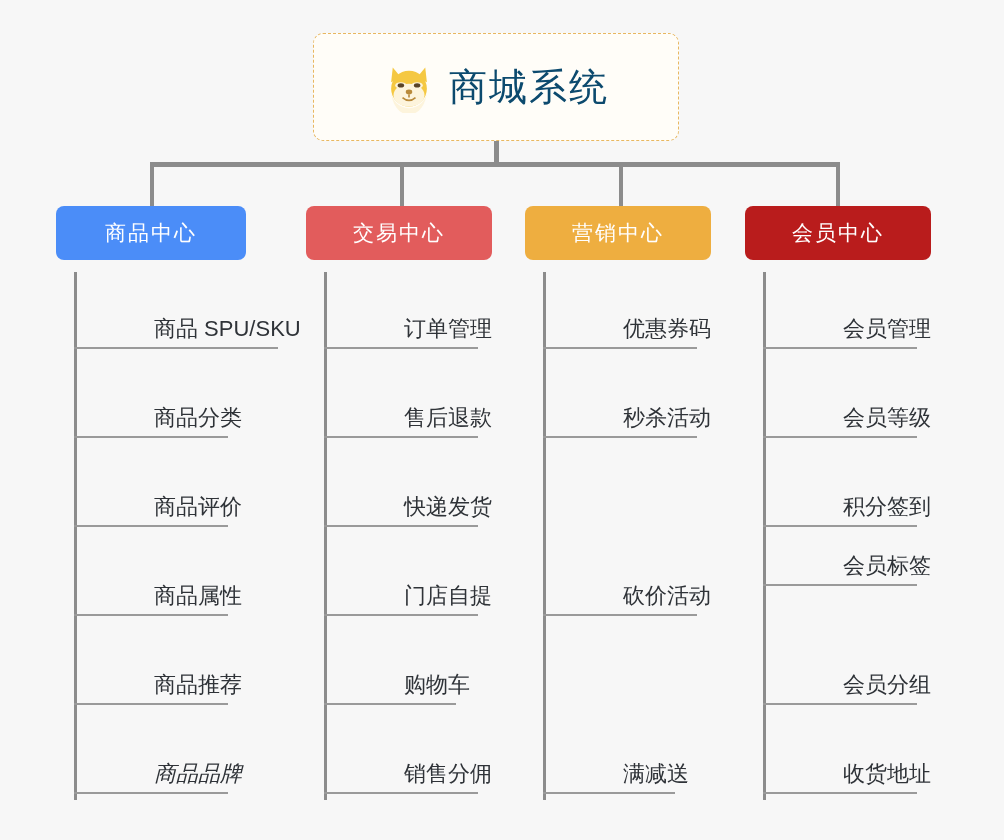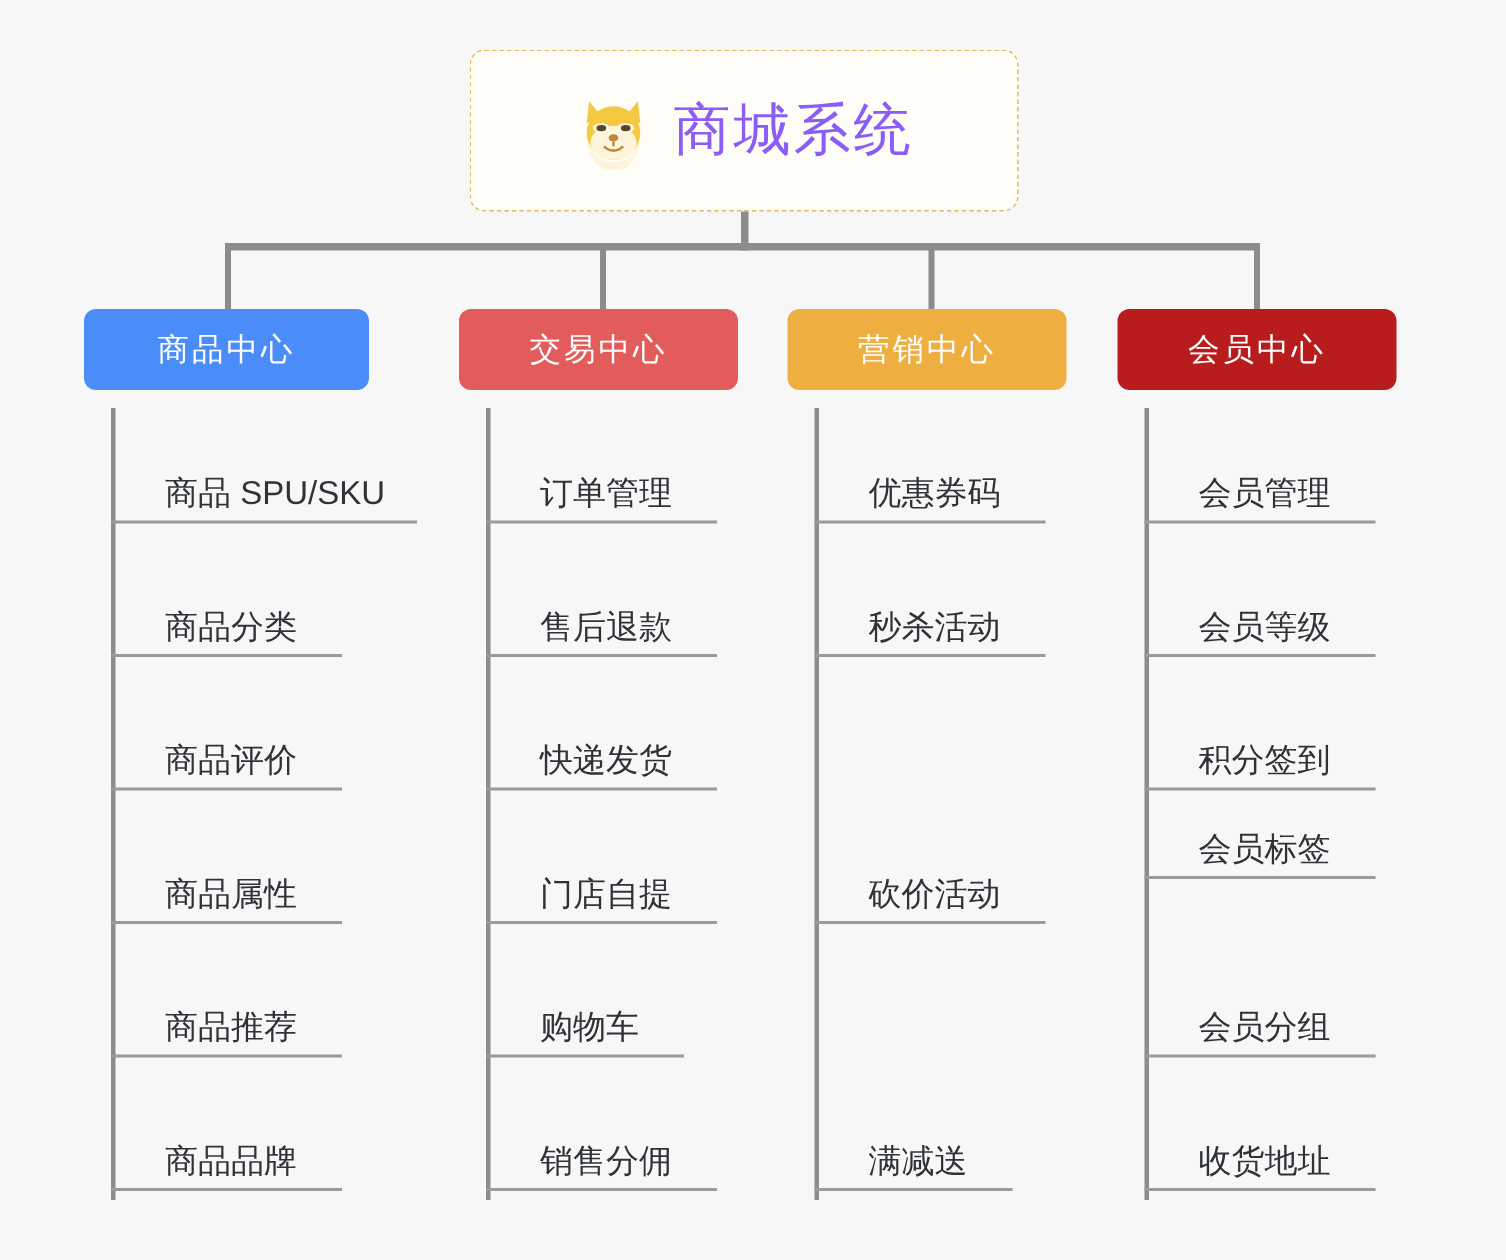--- a/index.html
+++ b/index.html
@@ -78,20 +78,21 @@
     position: absolute;
     width: 3px;
     background: #8c8c8c;
   }
   .leaf {
     position: absolute;
     height: 89px;
     box-sizing: border-box;
     display: flex;
     align-items: flex-end;
+    padding-left: 44px;
   }
   .leaf-underline {
     position: absolute;
     left: 0;
     bottom: 0;
     height: 2px;
     background: #9a9a9a;
   }
   .leaf-label {
     font-size: 22px;
@@ -117,21 +118,21 @@
         <ellipse cx="32" cy="42" rx="19" ry="14" fill="#fdf4dc"></ellipse>
         <ellipse cx="22" cy="30" rx="7" ry="4" fill="#fdf4dc"></ellipse>
         <ellipse cx="42" cy="30" rx="7" ry="4" fill="#fdf4dc"></ellipse>
         <ellipse cx="22" cy="30" rx="4" ry="2.6" fill="#5a4427"></ellipse>
         <ellipse cx="42" cy="30" rx="4" ry="2.6" fill="#5a4427"></ellipse>
         <ellipse cx="32" cy="38" rx="4" ry="3" fill="#b98a3a"></ellipse>
         <path d="M32 41 L32 45" stroke="#b98a3a" stroke-width="2" fill="none"></path>
         <path d="M24 45 q8 7 16 0" stroke="#b98a3a" stroke-width="2" fill="none"></path>
       </svg>
     </div>
-    <div id="root-title" style="color: #8b5cf6;">商城系统</div>
+    <div id="root-title" style="color: #0c4a6e;">商城系统</div>
   </div>
 
   <div class="line-v" style="left: 494px; top: 141px; width: 5px; height: 26px; background: rgb(140, 140, 140);"></div>
   <div class="line-h" style="left: 150px; top: 162px; width: 690px; height: 5px; background: rgb(140, 140, 140);"></div>
   <div class="line-v" style="left: 150px; top: 162px; height: 44px; background: rgb(140, 140, 140);"></div>
   <div class="line-v" style="left: 400px; top: 162px; height: 44px; background: rgb(140, 140, 140);"></div>
   <div class="line-v" style="left: 619px; top: 162px; height: 44px; background: rgb(140, 140, 140);"></div>
   <div class="line-v" style="left: 836px; top: 162px; height: 44px; background: rgb(140, 140, 140);"></div>
 
   <div class="branch-head" style="left: 56px; top: 206px; width: 190px; background: rgb(75, 141, 248);">
@@ -152,21 +153,21 @@
     <span class="leaf-underline" style="width:154px;"></span>
   </div>
   <div class="leaf" style="left:74px; top:527px; width:154px;">
     <span class="leaf-label">商品属性</span>
     <span class="leaf-underline" style="width:154px;"></span>
   </div>
   <div class="leaf" style="left:74px; top:616px; width:154px;">
     <span class="leaf-label">商品推荐</span>
     <span class="leaf-underline" style="width:154px;"></span>
   </div>
-  <div class="leaf" style="left:74px; top:705px; width:154px;">
+  <div class="leaf" style="left:74px; top:705px; width:154px;font-style:italic;">
     <span class="leaf-label">商品品牌</span>
     <span class="leaf-underline" style="width:154px;"></span>
   </div>
 
   <div class="branch-head" style="left: 306px; top: 206px; width: 186px; background: rgb(226, 92, 92);">
     <span>交易中心</span>
   </div>
   <div class="branch-trunk" style="left: 324px; top: 272px; height: 528px; background: rgb(140, 140, 140);"></div>
 
   <div class="leaf" style="left:324px; top:260px; width:154px;">

